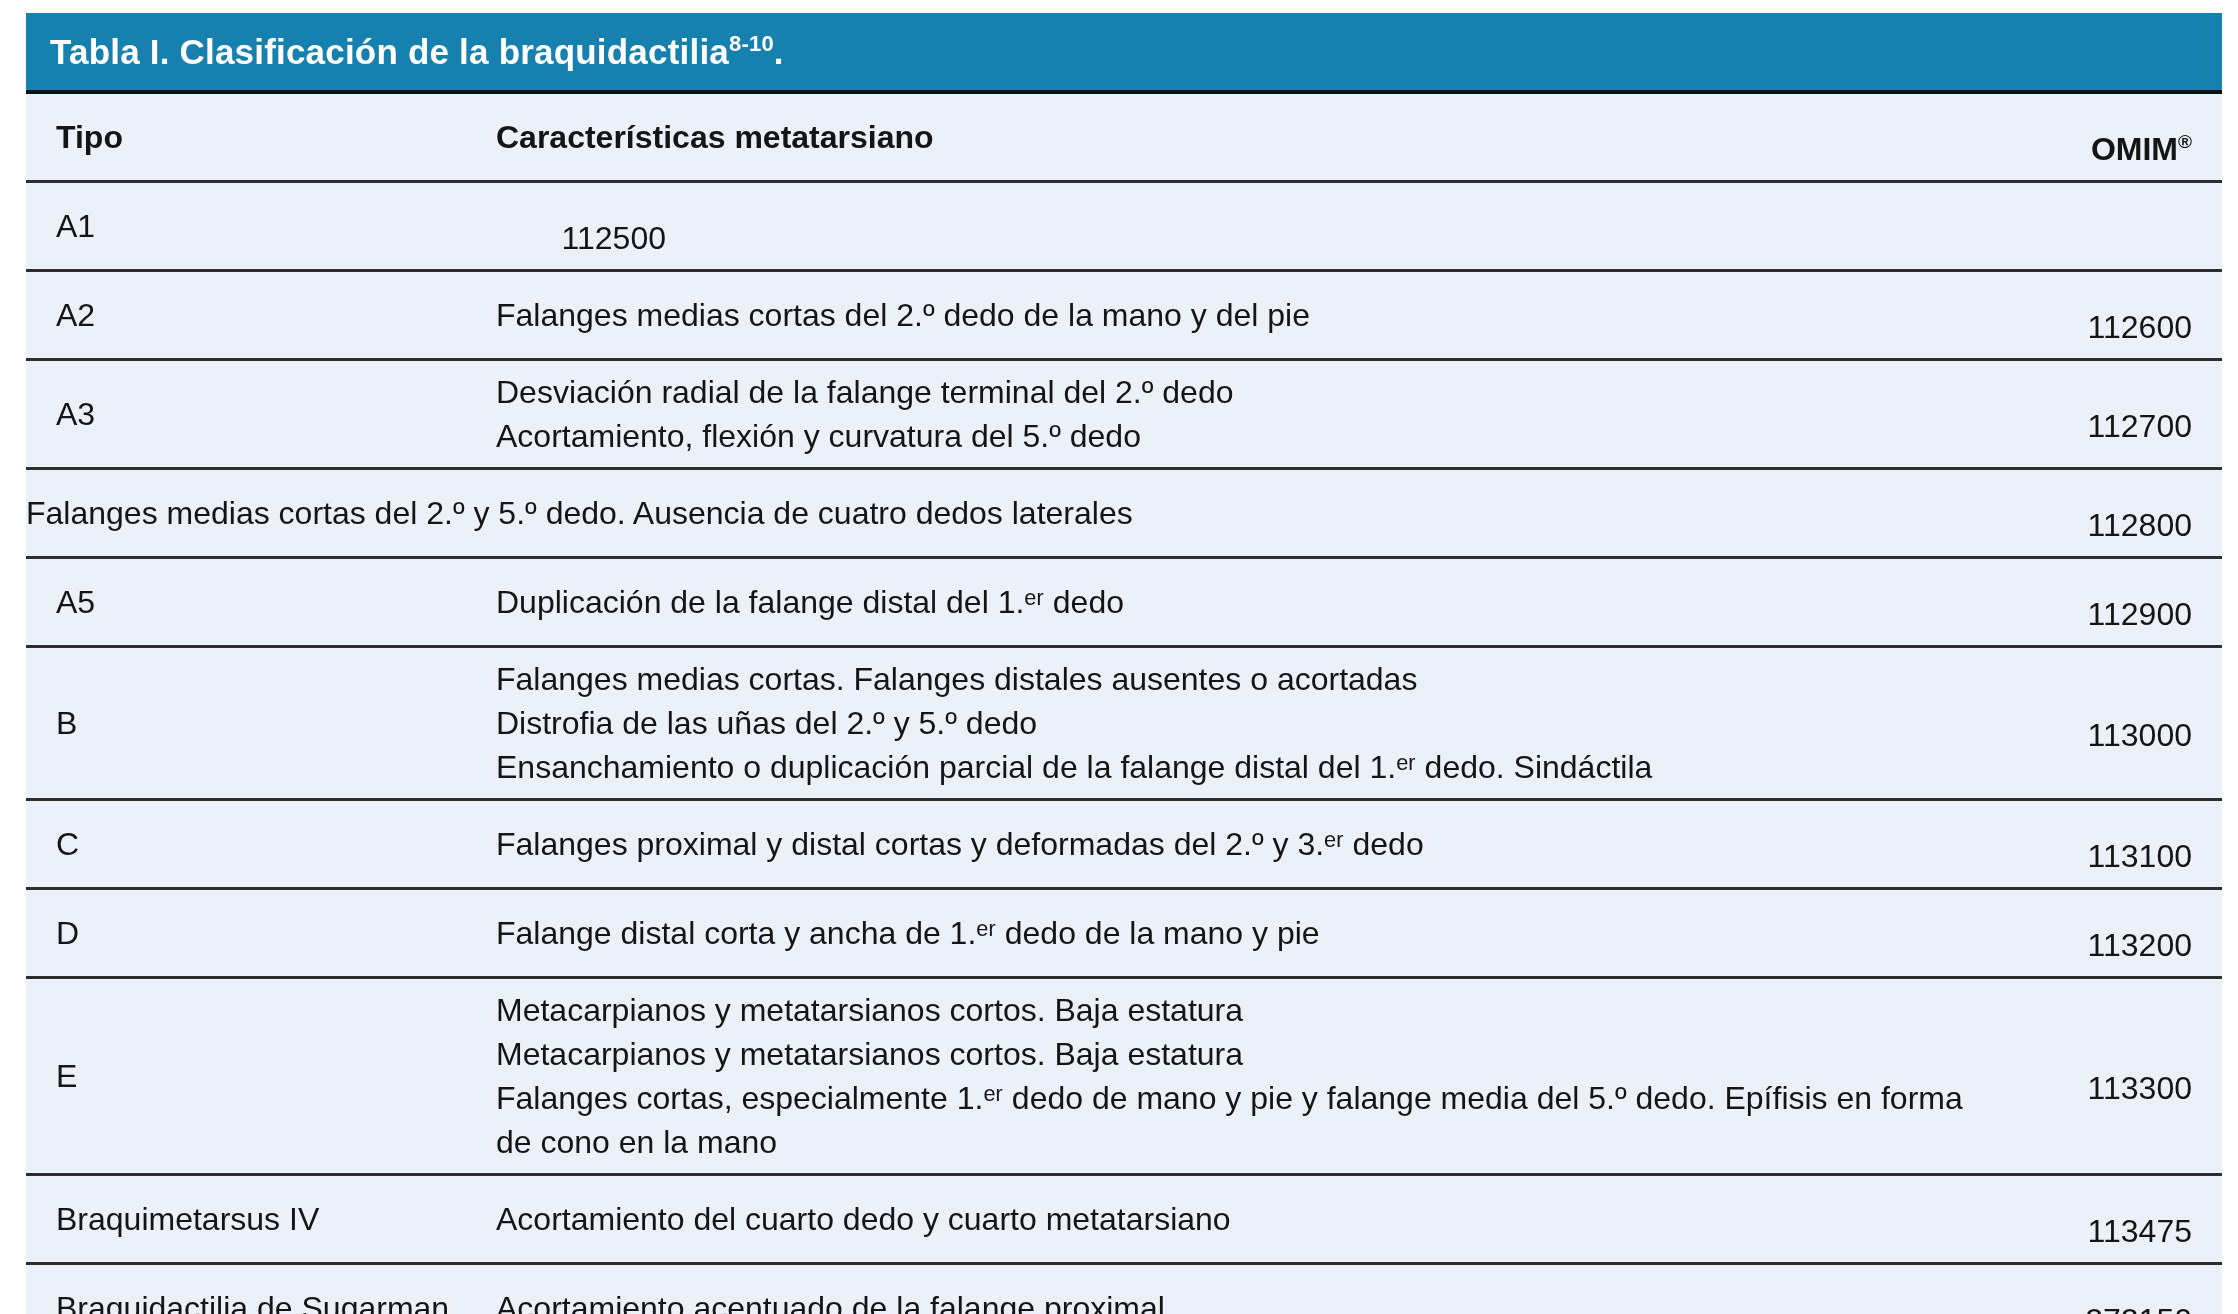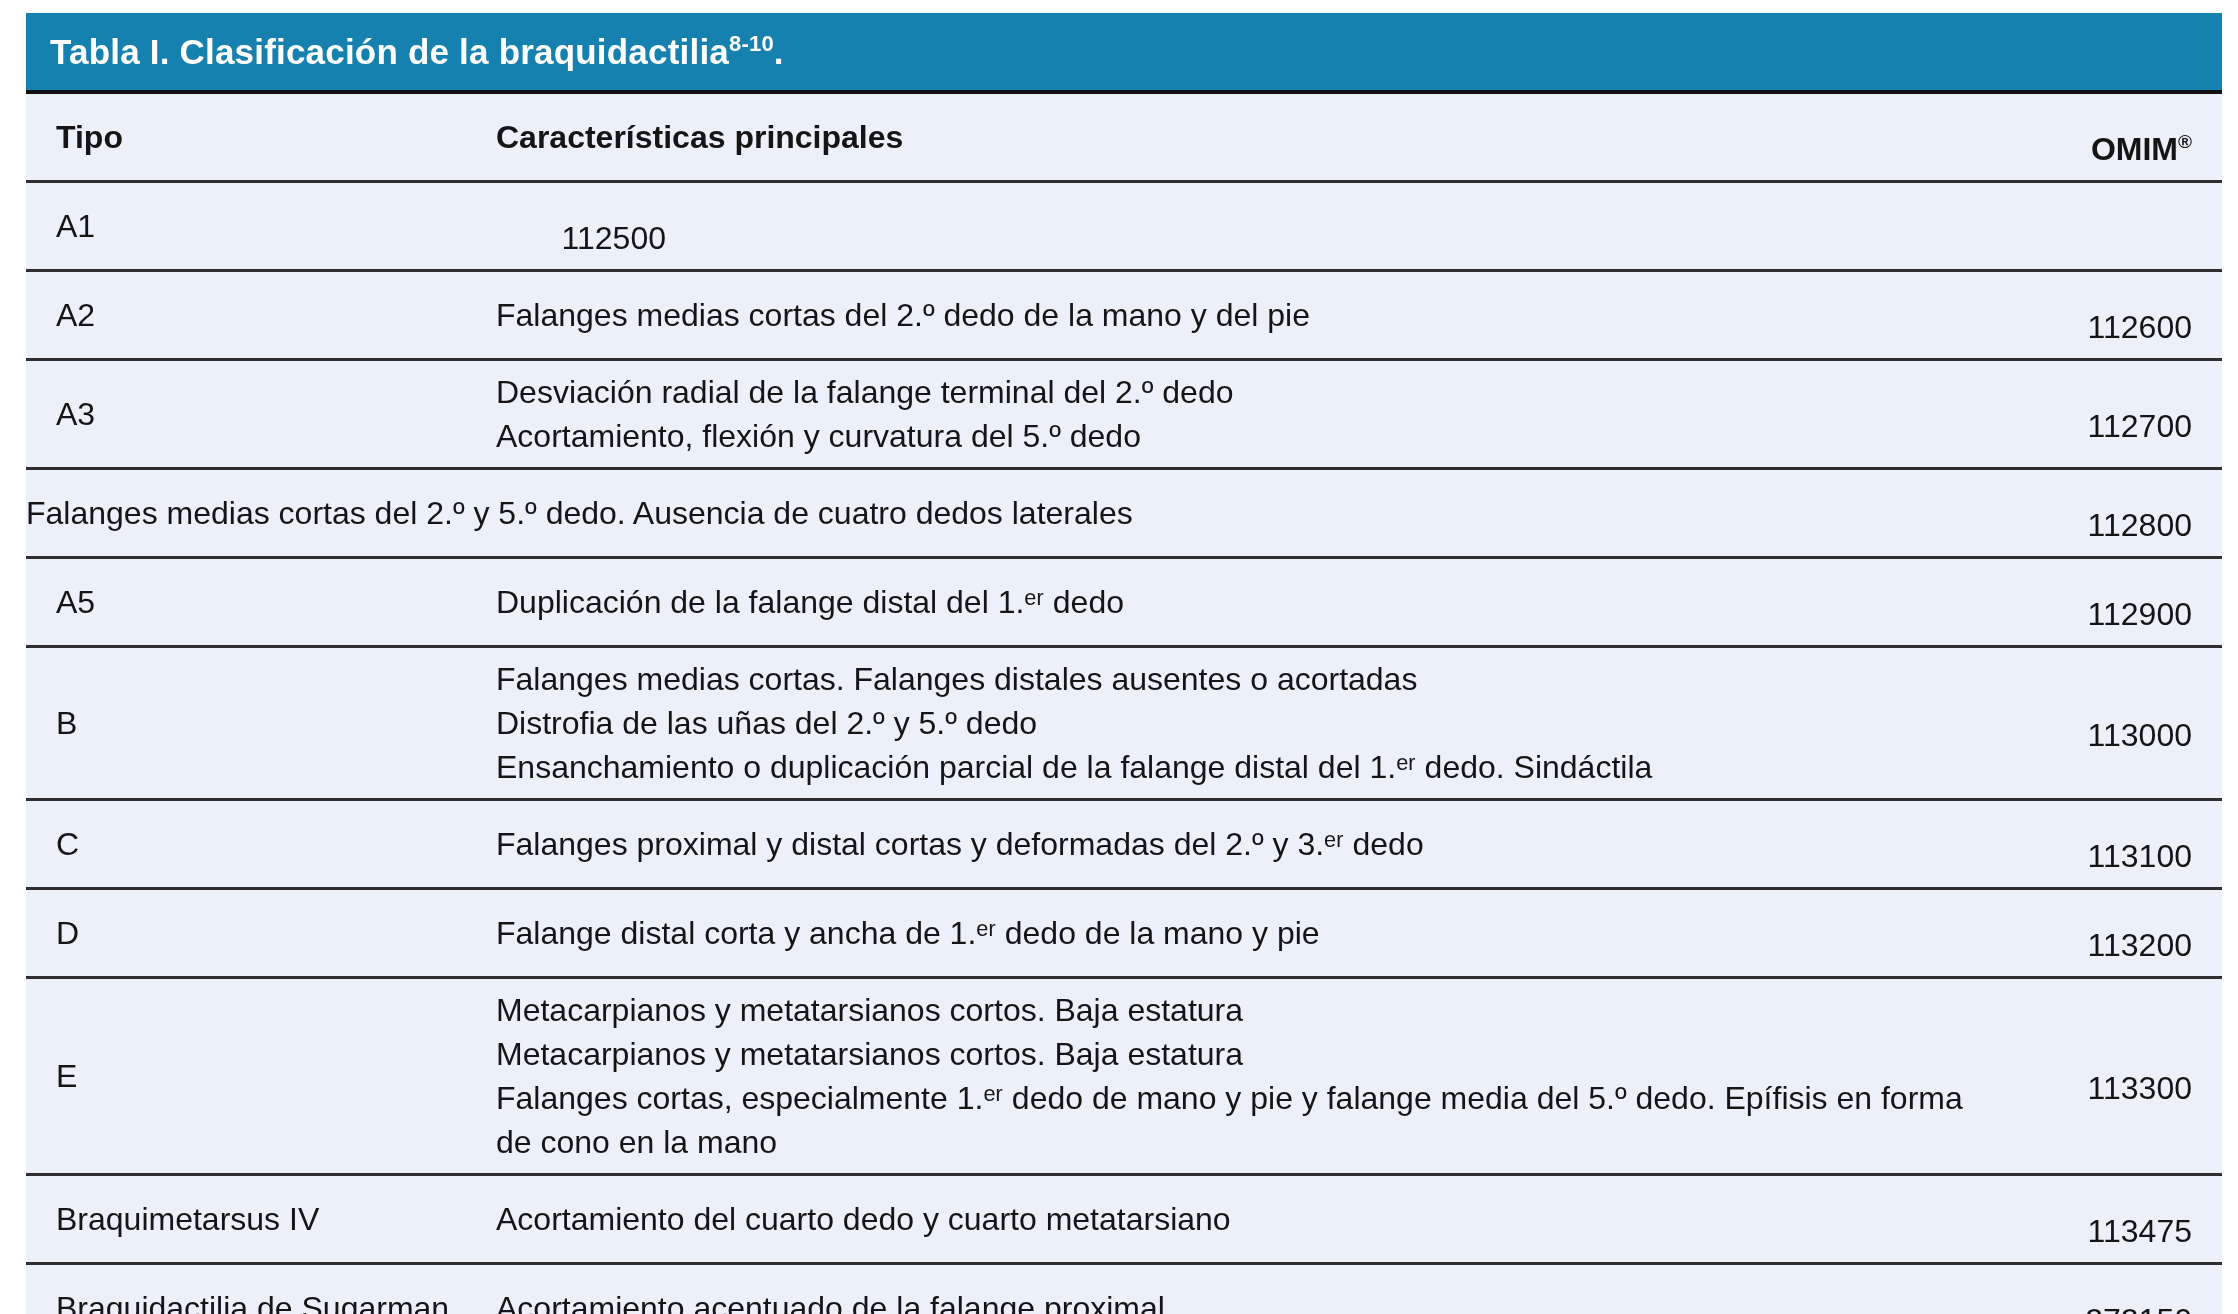--- a/index.html
+++ b/index.html
@@ -93,21 +93,21 @@
 
 <div class="page">
 
   <div class="title-bar">
     <span>Tabla I. Clasificación de la braquidactilia</span><sup>8-10</sup><span>.</span>
   </div>
 
   <div class="tbl">
     <div class="row header-row">
       <div class="cell c1">Tipo</div>
-      <div class="cell c2">Características principales</div>
+      <div class="cell c2">Características metatarsiano</div>
       <div class="cell c3 header-omim">
         <span>OMIM</span><sup>®</sup>
       </div>
     </div>
     <div id="rows-container">
   <div class="row">
     <div class="cell c1">A1</div>
     <div class="cell c3">112500</div>
   </div>
 

